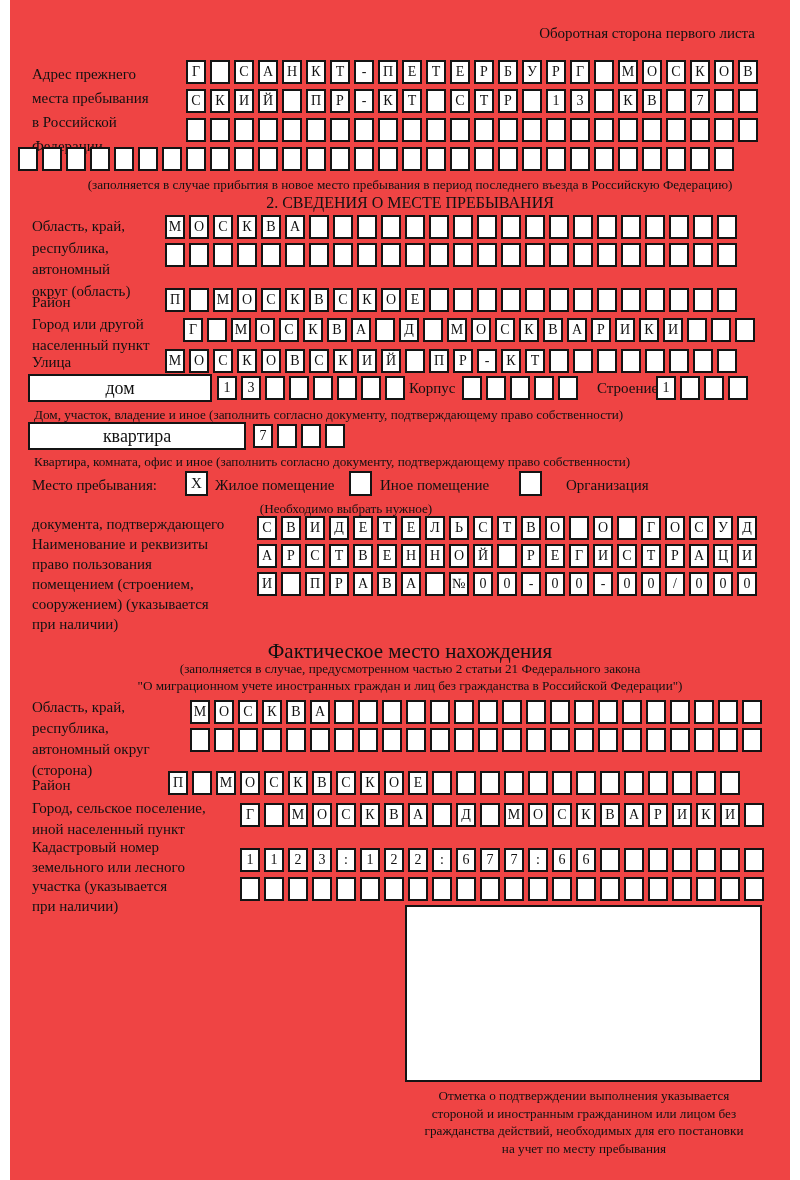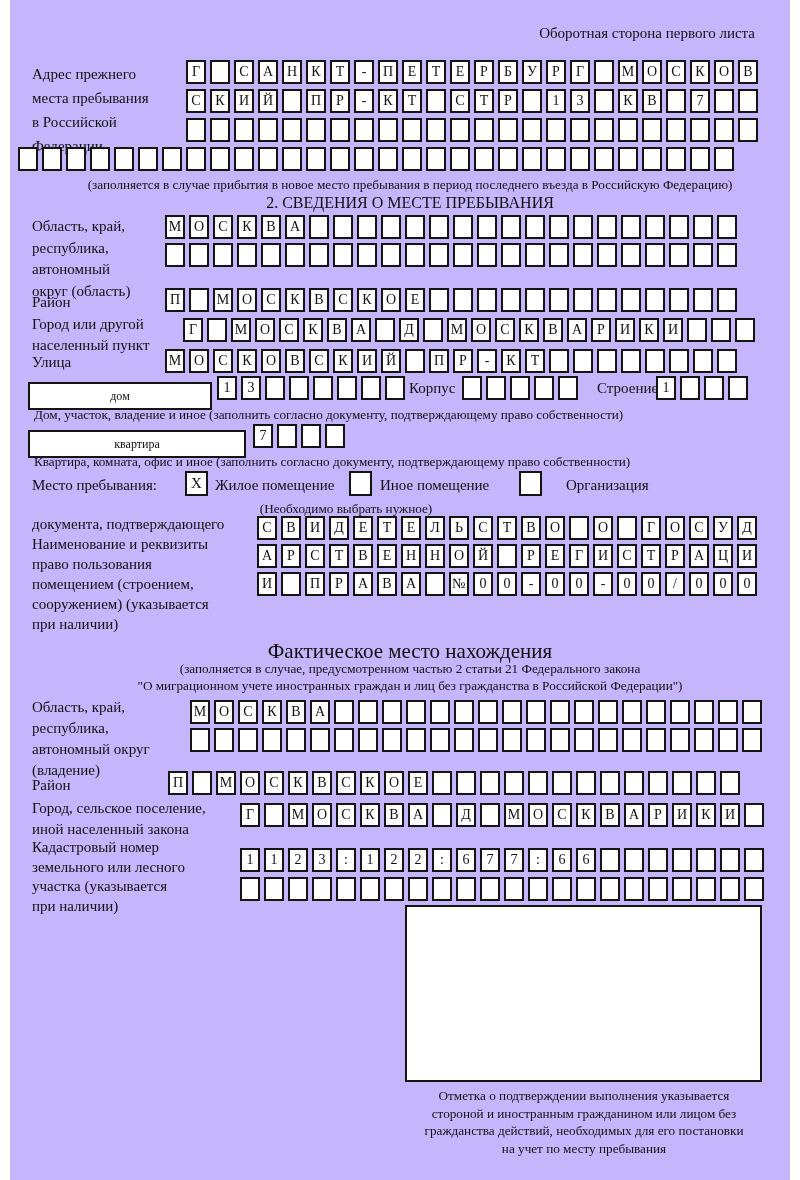--- a/index.html
+++ b/index.html
@@ -1,31 +1,31 @@
 <!DOCTYPE html>
 <html><head>
 <meta charset="utf-8">
 <style>
   html,body{margin:0;padding:0;background:#ffffff;}
   .sheet{
-    position:relative;width:780px;height:1180px;margin:0 auto;background:#c4b5fd;
+    position:relative;width:780px;height:1180px;margin:0 auto;background:#ef4444;
     font-family:"Liberation Serif","DejaVu Serif",serif;color:#111;overflow:hidden;
   }
   .abs{position:absolute;}
   .lbl{font-size:15px;line-height:22px;white-space:nowrap;}
   .lines div{white-space:nowrap;}
   .boxrow{display:flex;gap:4px;}
   .cbox{
     box-sizing:border-box;display:inline-flex;align-items:center;justify-content:center;
     width:20px;height:24px;border:2px solid #141414;background:#fff;
     font-size:14px;line-height:20px;font-weight:400;flex:0 0 auto;
   }
   .widebox{
     box-sizing:border-box;border:2px solid #141414;background:#fff;
-    display:flex;align-items:center;justify-content:center;font-size:12px;margin-top:8px;
+    display:flex;align-items:center;justify-content:center;font-size:18px;
   }
   .checkbox{
     box-sizing:border-box;display:inline-flex;align-items:center;justify-content:center;
     width:23px;height:25px;border:2px solid #141414;font-size:15px;background:#fff;
   }
   .caption{font-size:13.2px;line-height:17px;text-align:center;}
   .stitle{font-size:16px;font-weight:normal;text-align:center;white-space:nowrap;}
   .bigbox{box-sizing:border-box;border:2px solid #141414;background:#fff;}
 </style>
 </head>
@@ -428,21 +428,21 @@
   <div class="abs stitle" style="top:639px;left:0;width:800px;font-size:21px;">Фактическое место нахождения</div>
   <div class="abs caption lines" style="top:660px;left:0;width:800px;">
       <div>(заполняется в случае, предусмотренном частью 2 статьи 21 Федерального закона</div>
       <div>"О миграционном учете иностранных граждан и лиц без гражданства в Российской Федерации")</div>
     </div>
 
   <div class="abs lbl lines" style="top:697px;left:22px;line-height:21px;">
       <div>Область, край,</div>
       <div>республика,</div>
       <div>автономный округ</div>
-      <div>(владение)</div>
+      <div>(сторона)</div>
     </div>
   <div class="abs boxrow" style="top:700px;left:180px;">
       <span class="cbox">М</span>
       <span class="cbox">О</span>
       <span class="cbox">С</span>
       <span class="cbox">К</span>
       <span class="cbox">В</span>
       <span class="cbox">А</span>
       <span class="cbox"></span>
       <span class="cbox"></span>
@@ -513,21 +513,21 @@
       <span class="cbox"></span>
       <span class="cbox"></span>
       <span class="cbox"></span>
       <span class="cbox"></span>
       <span class="cbox"></span>
       <span class="cbox"></span>
     </div>
 
   <div class="abs lbl lines" style="top:798px;left:22px;line-height:21px;">
       <div>Город, сельское поселение,</div>
-      <div>иной населенный закона</div>
+      <div>иной населенный пункт</div>
     </div>
   <div class="abs boxrow" style="top:803px;left:230px;">
       <span class="cbox">Г</span>
       <span class="cbox"></span>
       <span class="cbox">М</span>
       <span class="cbox">О</span>
       <span class="cbox">С</span>
       <span class="cbox">К</span>
       <span class="cbox">В</span>
       <span class="cbox">А</span>

